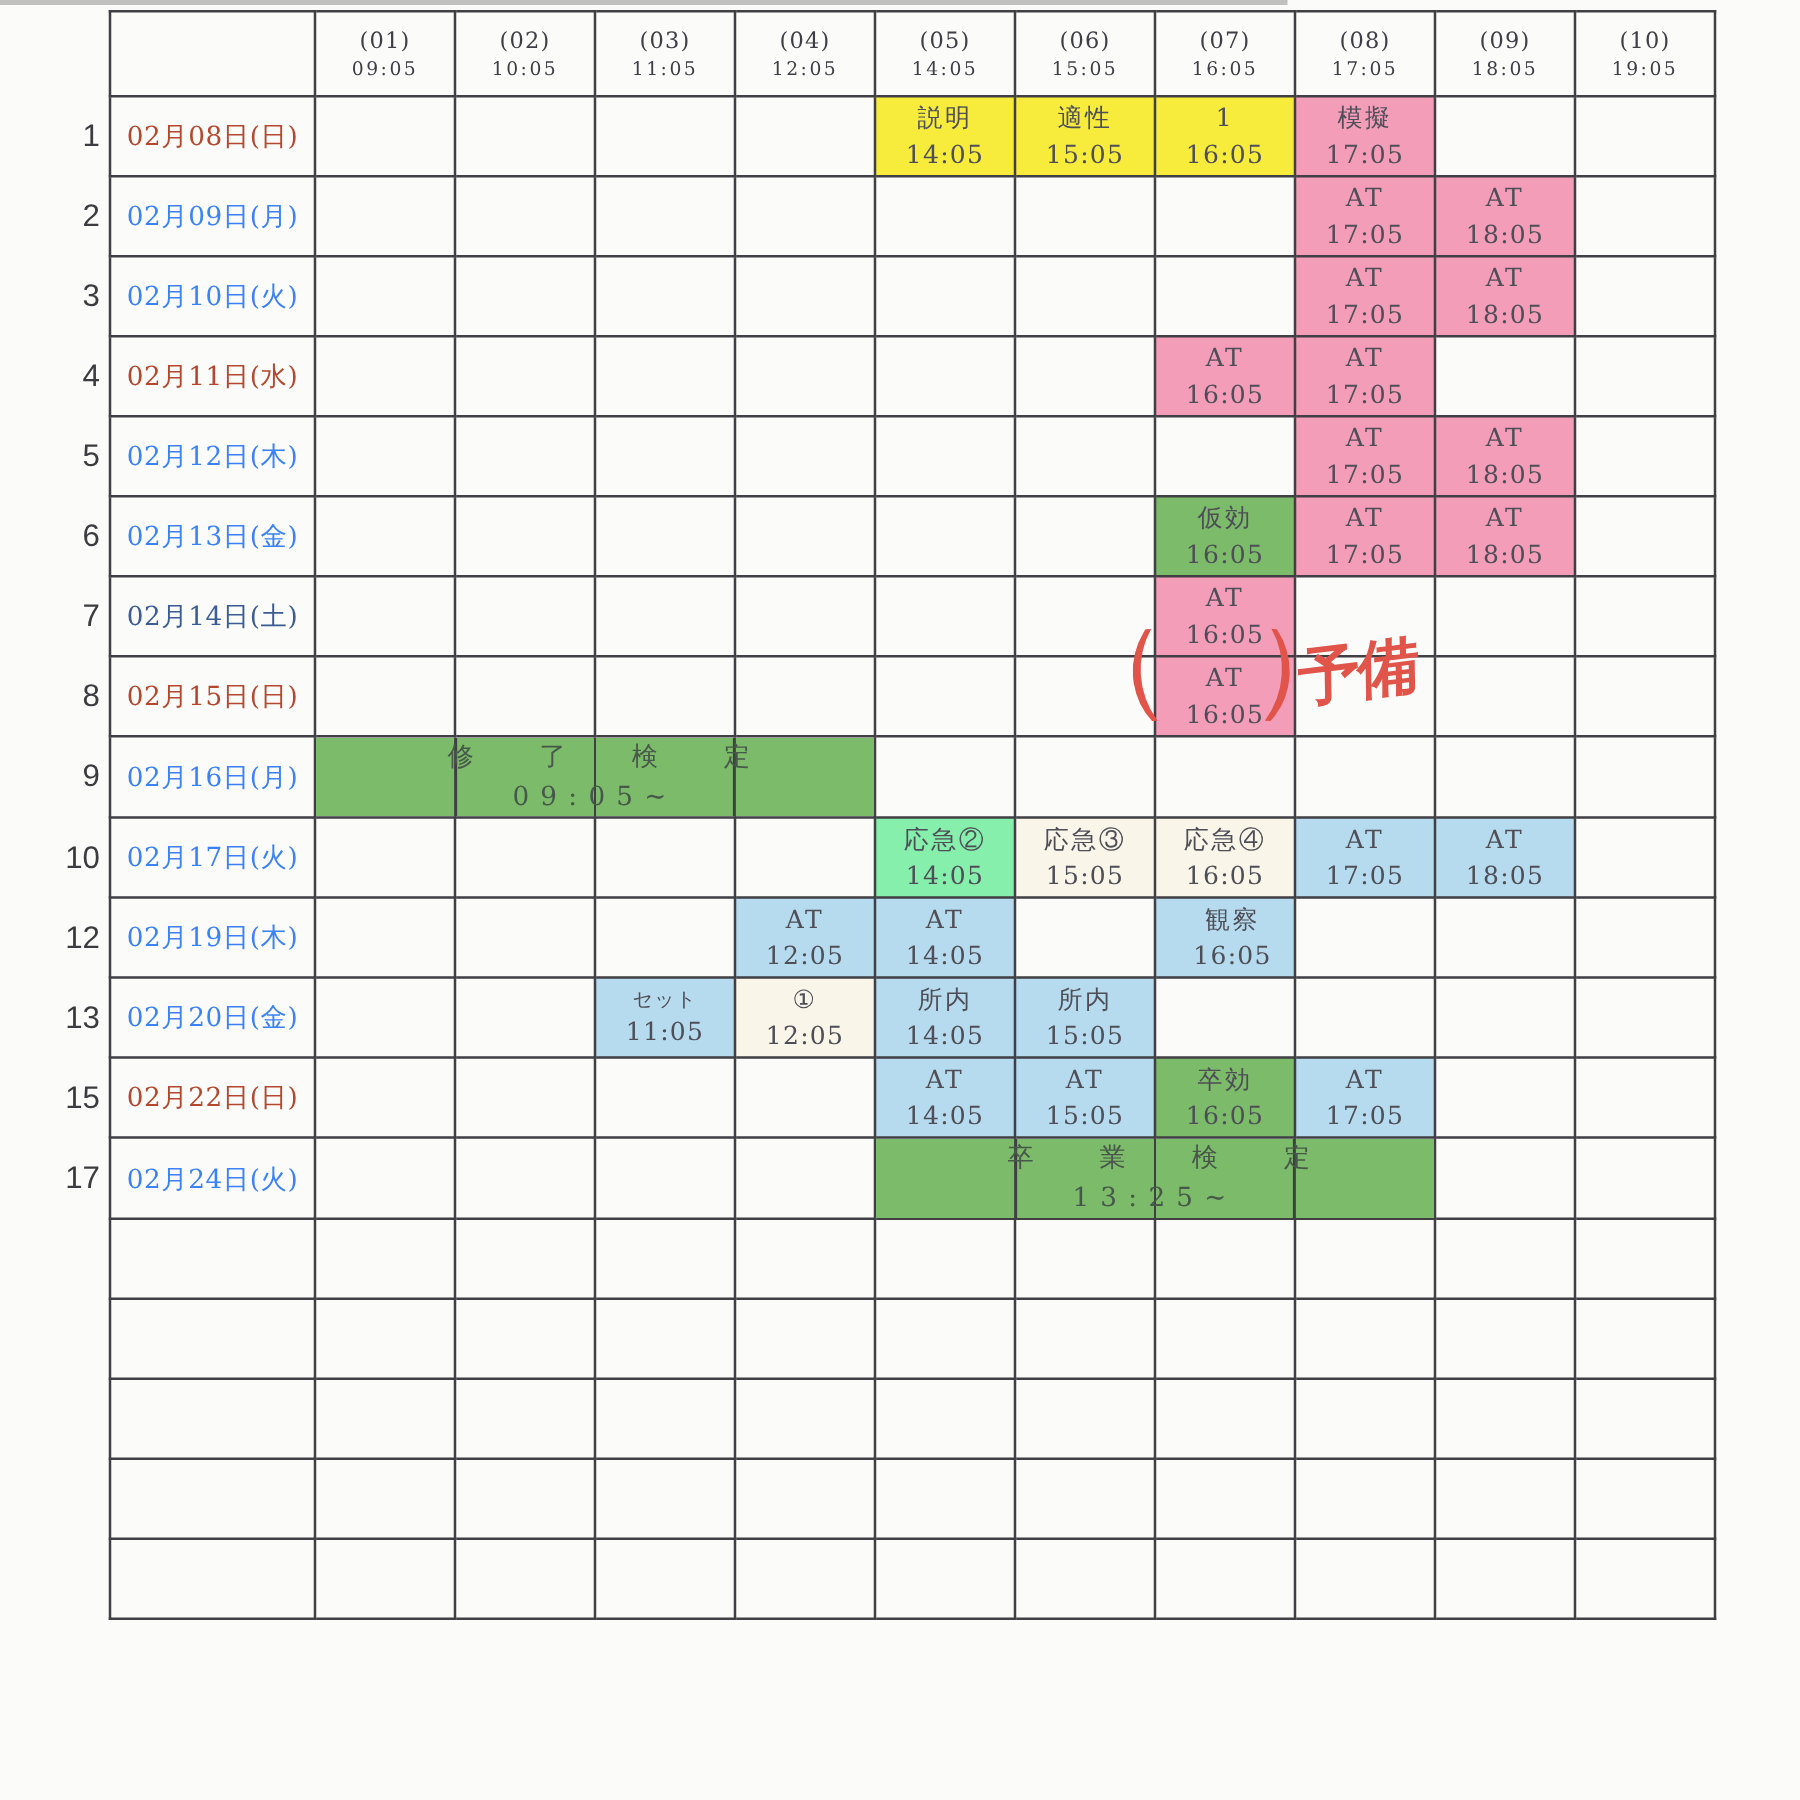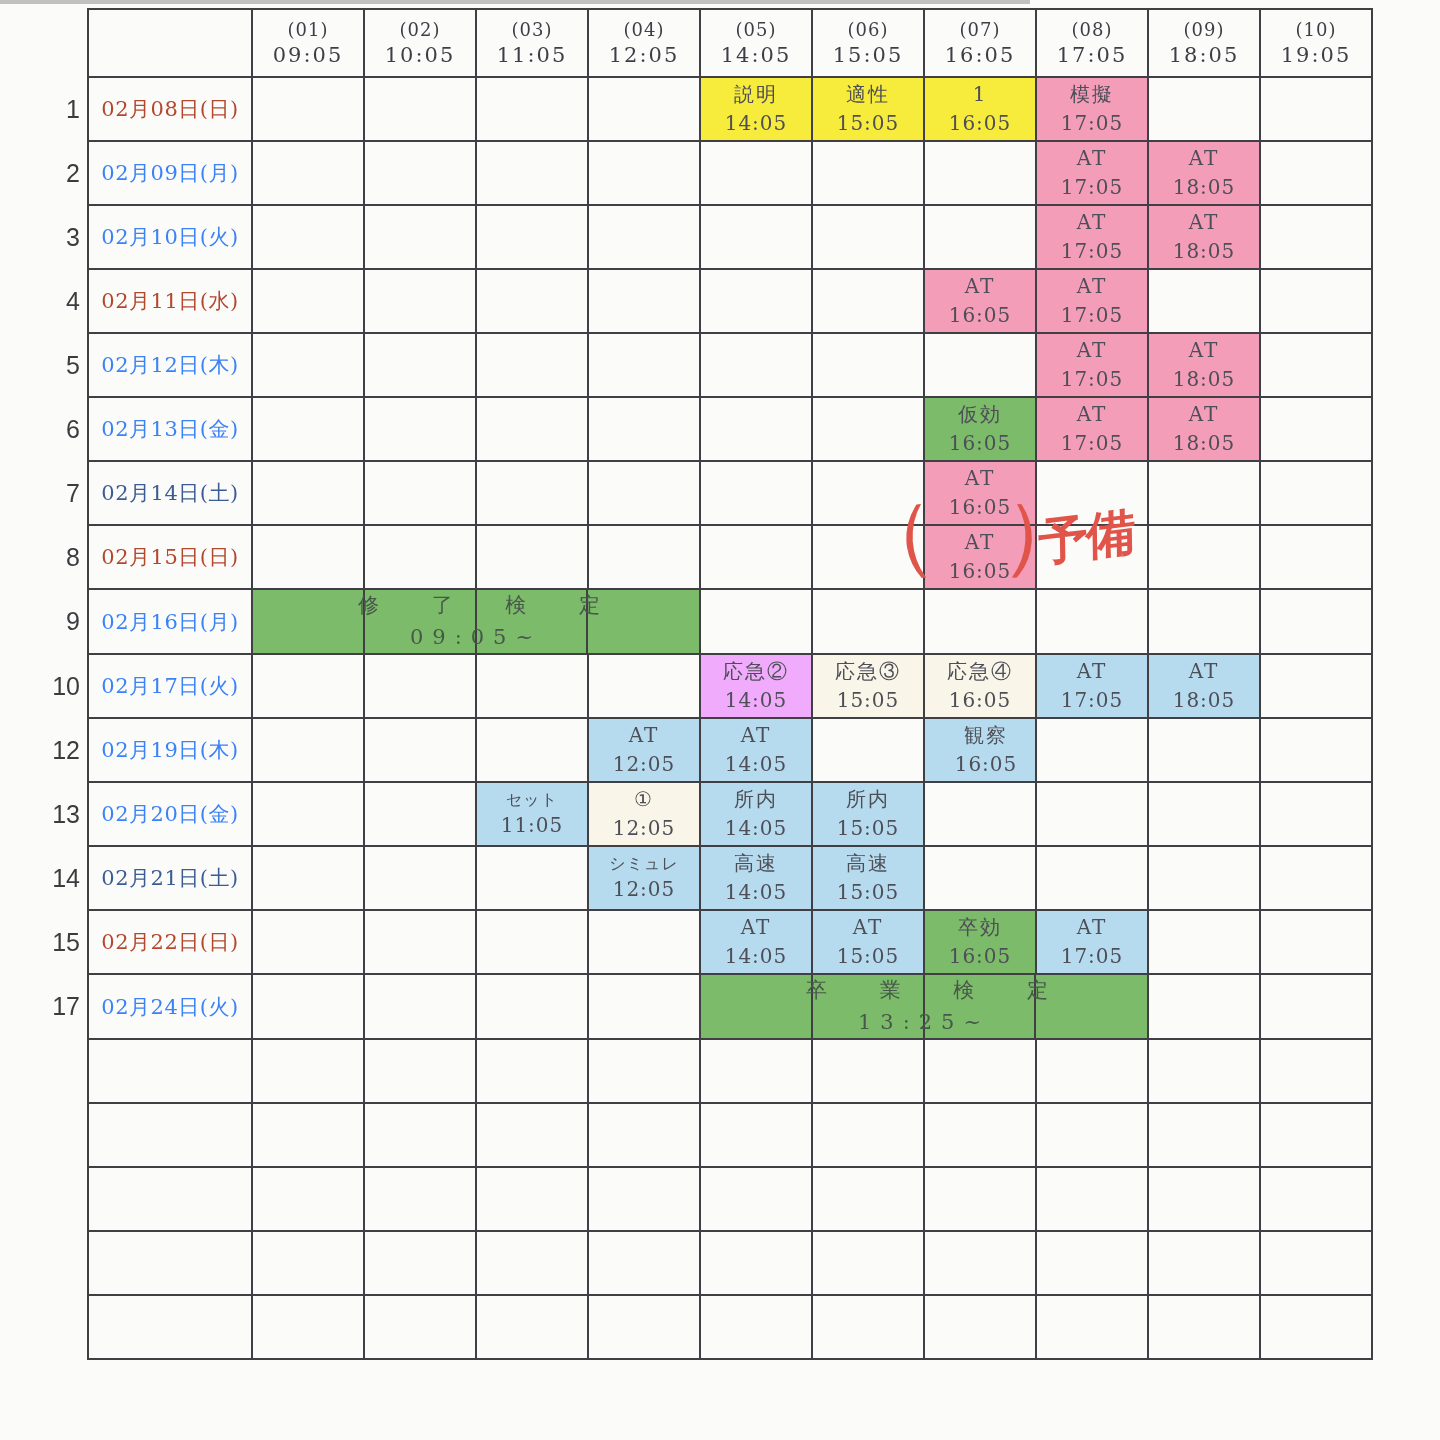--- a/index.html
+++ b/index.html
@@ -30,21 +30,21 @@
     font-size:25px;color:#3c3c40;
     text-align:right;padding-right:7px;vertical-align:middle;
   }
   table.sched th.corner, table.sched th.colh{
     border:2px solid #3f3f44;background:transparent;
     height:66px;vertical-align:middle;text-align:center;
   }
   table.sched th.corner{width:162px;}
   table.sched th.colh{width:110px;color:#3e3e46;}
   .colh .no{font-size:18px;line-height:1.35;letter-spacing:1px;}
-  .colh .time{font-size:21px;line-height:1.25;letter-spacing:2px;}
+  .colh .time{font-size:15px;line-height:1.25;letter-spacing:2px;}
   table.sched td.cell, table.sched td.date{
     border:2px solid #3f3f44;
     height:62px;text-align:center;vertical-align:middle;
   }
   td.date{font-size:21px;letter-spacing:.5px;color:#33333a;}
   td.date.red{color:#b4482e;}
   td.date.blue{color:#3c5c94;}
   td.date.black{color:#3b82f6;}
   .cl{display:block;font-size:20px;line-height:1.45;color:#4e4e57;letter-spacing:2px;white-space:nowrap;}
   .cl.t2{letter-spacing:1px;}
@@ -265,21 +265,21 @@
           <td class="cell"></td>
           <td class="cell"></td>
         </tr>
         <tr>
           <td class="num">10</td>
           <td class="date black">02月17日(火)</td>
           <td class="cell"></td>
           <td class="cell"></td>
           <td class="cell"></td>
           <td class="cell"></td>
-          <td class="cell" style="background: #f0abfc; text-align: center;">
+          <td class="cell" style="background: #86efac; text-align: center;">
             <span class="cl t1">応急②</span>
             <span class="cl t2">14:05</span>
           </td>
           <td class="cell" style="background: rgb(249, 245, 232);">
             <span class="cl t1">応急③</span>
             <span class="cl t2">15:05</span>
           </td>
           <td class="cell" style="background: rgb(249, 245, 232);">
             <span class="cl t1">応急④</span>
             <span class="cl t2">16:05</span>
@@ -329,43 +329,20 @@
           <td class="cell" style="background: rgb(249, 245, 232);">
             <span class="cl t1">①</span>
             <span class="cl t2">12:05</span>
           </td>
           <td class="cell" style="background: rgb(182, 219, 238);">
             <span class="cl t1">所内</span>
             <span class="cl t2">14:05</span>
           </td>
           <td class="cell" style="background: rgb(182, 219, 238);">
             <span class="cl t1">所内</span>
-            <span class="cl t2">15:05</span>
-          </td>
-          <td class="cell"></td>
-          <td class="cell"></td>
-          <td class="cell"></td>
-          <td class="cell"></td>
-        </tr>
-        <tr>
-          <td class="num">14</td>
-          <td class="date blue">02月21日(土)</td>
-          <td class="cell"></td>
-          <td class="cell"></td>
-          <td class="cell"></td>
-          <td class="cell" style="background: rgb(182, 219, 238);">
-            <span class="cl t1" style="font-size:16px;letter-spacing:1px;">シミュレ</span>
-            <span class="cl t2">12:05</span>
-          </td>
-          <td class="cell" style="background: rgb(182, 219, 238);">
-            <span class="cl t1">高速</span>
-            <span class="cl t2">14:05</span>
-          </td>
-          <td class="cell" style="background: rgb(182, 219, 238);">
-            <span class="cl t1">高速</span>
             <span class="cl t2">15:05</span>
           </td>
           <td class="cell"></td>
           <td class="cell"></td>
           <td class="cell"></td>
           <td class="cell"></td>
         </tr>
         <tr>
           <td class="num">15</td>
           <td class="date red">02月22日(日)</td>

